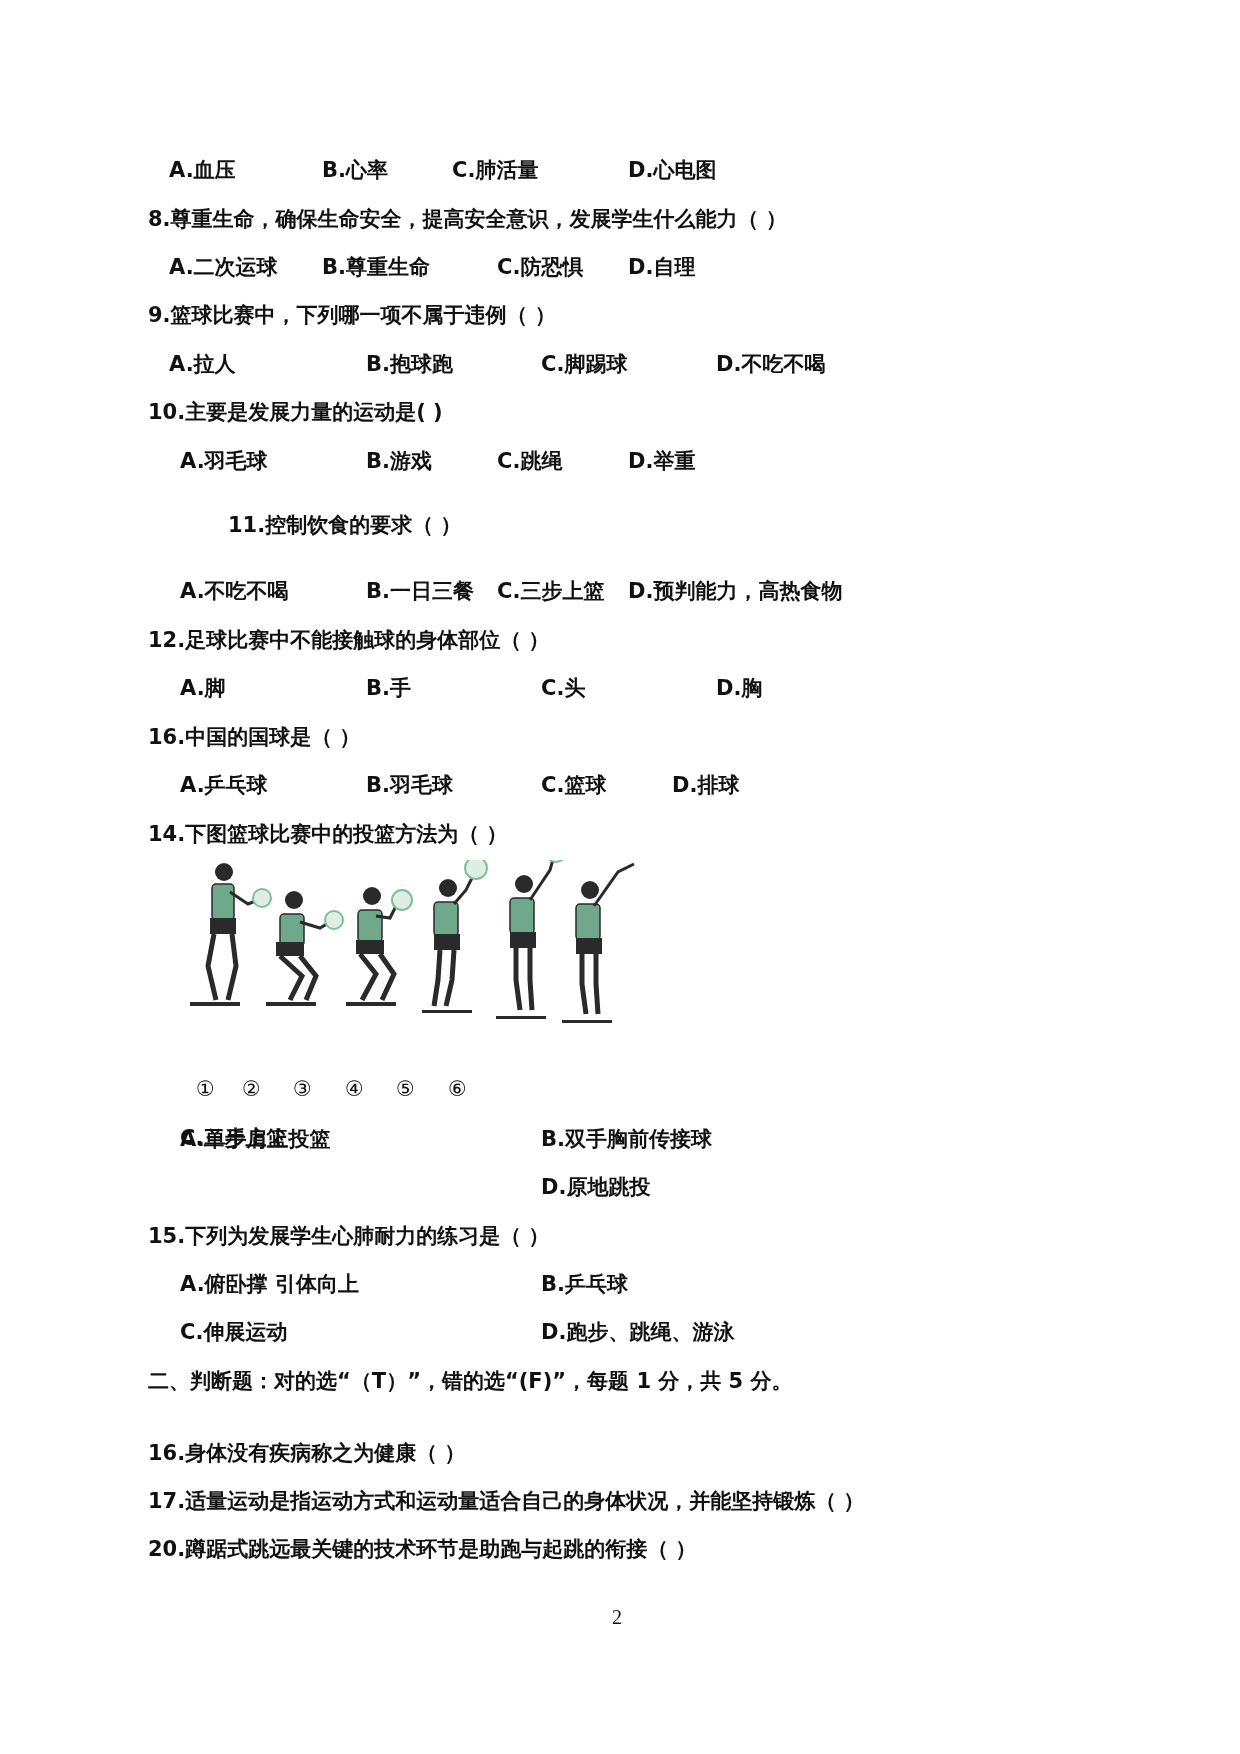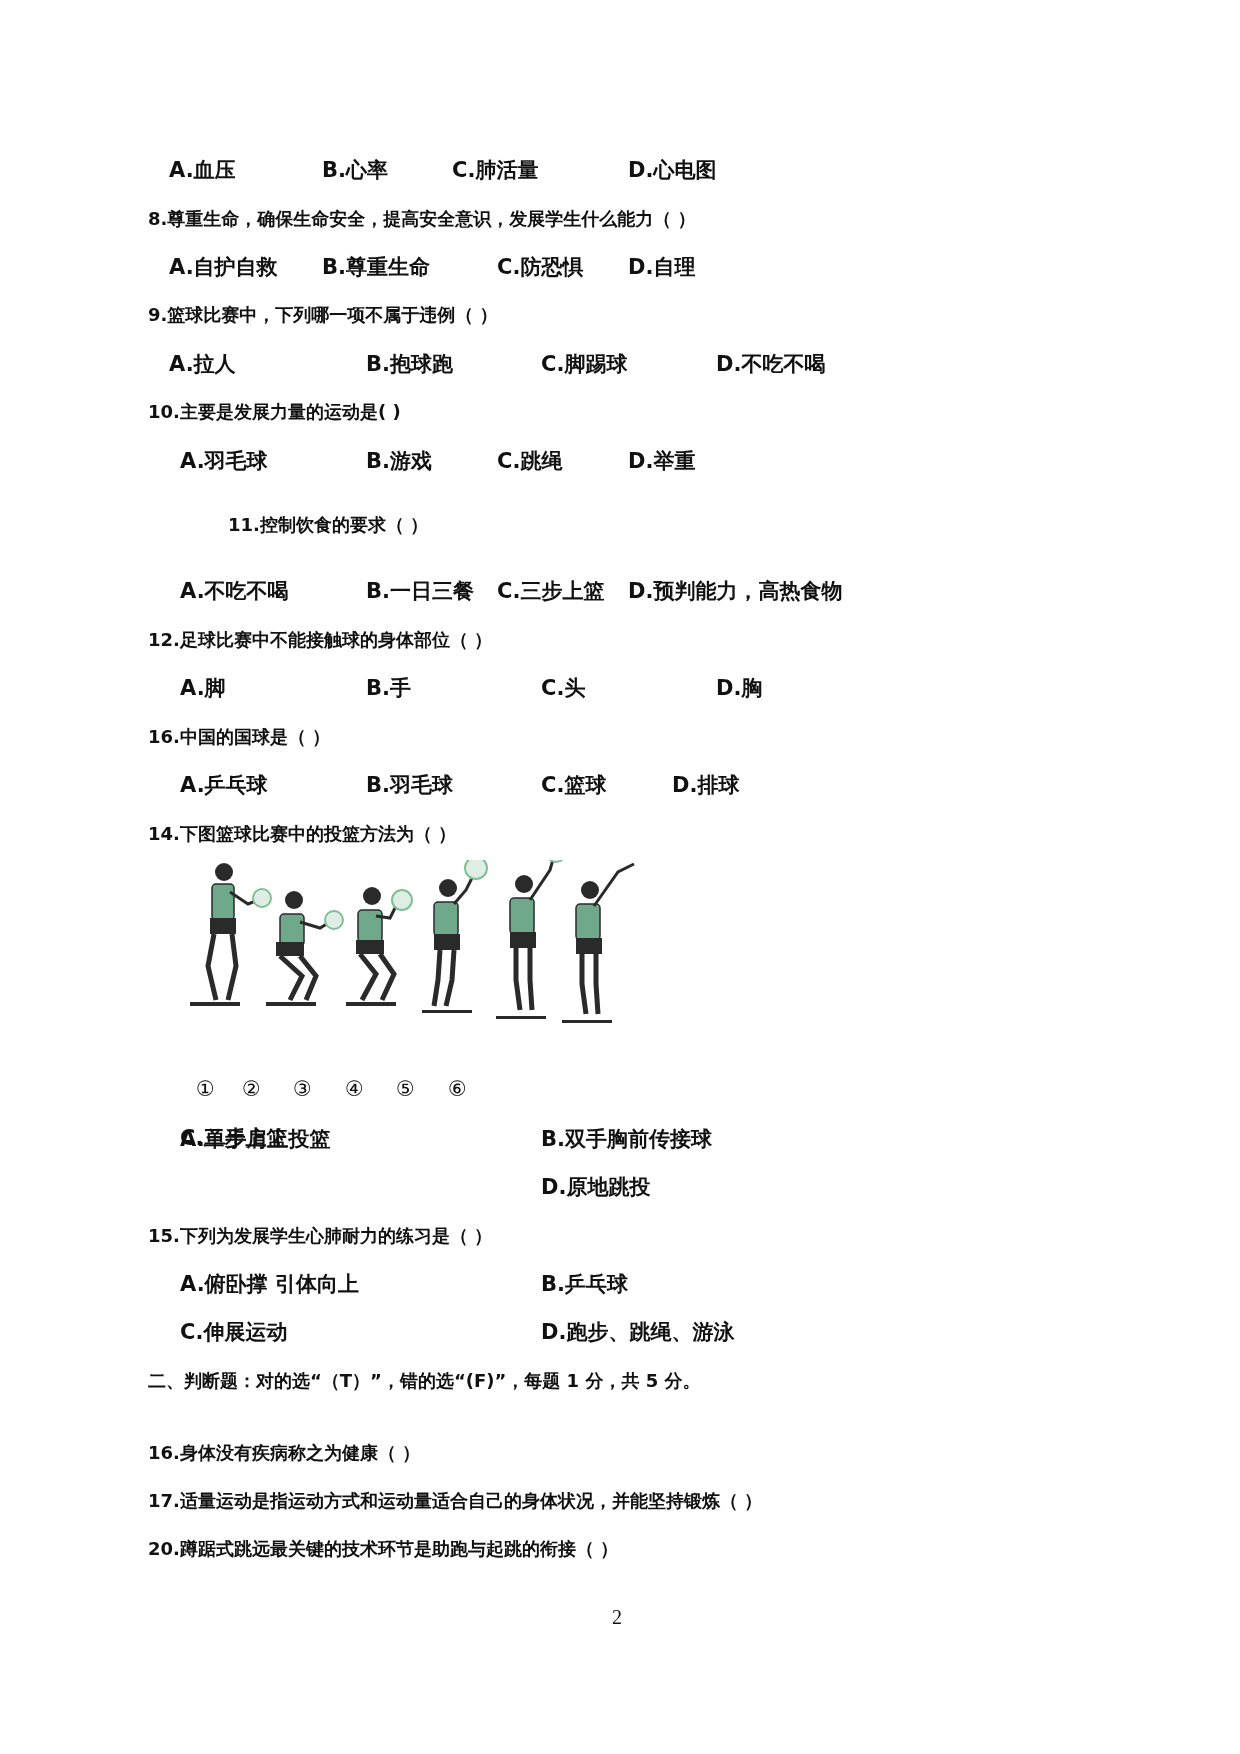--- a/index.html
+++ b/index.html
@@ -1,33 +1,33 @@
 <!DOCTYPE html>
 <html><head>
 <meta charset="utf-8">
 <style>
   html, body { margin: 0; padding: 0; background: #ffffff; }
   body { width: 1240px; height: 1754px; position: relative; overflow: hidden;
          font-family: "DejaVu Sans", "Liberation Sans", sans-serif; color: #111; }
-  .line { position: absolute; font-weight: bold; font-size: 18px; white-space: nowrap; line-height: 26px; }
+  .line { position: absolute; font-weight: bold; font-size: 21px; white-space: nowrap; line-height: 26px; }
   .opt { position: absolute; font-weight: bold; font-size: 21px; white-space: nowrap; line-height: 26px; }
   .circ { position: absolute; font-size: 21px; line-height: 26px; }
   .pagenum { position: absolute; left: 612px; top: 1606px; font-family: "Liberation Serif", "DejaVu Serif", serif; font-size: 20px; }
   .figure { position: absolute; left: 190px; top: 860px; width: 520px; height: 200px; }
 </style>
 </head>
 <body>
 
 <span class="opt" style="left:169px;top:157px">A.血压</span>
 <span class="opt" style="left:322px;top:157px">B.心率</span>
 <span class="opt" style="left:452px;top:157px">C.肺活量</span>
 <span class="opt" style="left:628px;top:157px">D.心电图</span>
 
 <span class="line" style="left:148px;top:206px">8.尊重生命，确保生命安全，提高安全意识，发展学生什么能力（ ）</span>
-<span class="opt" style="left:169px;top:254px">A.自护自救</span>
+<span class="opt" style="left:169px;top:254px">A.二次运球</span>
 <span class="opt" style="left:322px;top:254px">B.尊重生命</span>
 <span class="opt" style="left:497px;top:254px">C.防恐惧</span>
 <span class="opt" style="left:628px;top:254px">D.自理</span>
 
 <span class="line" style="left:148px;top:302px">9.篮球比赛中，下列哪一项不属于违例（ ）</span>
 <span class="opt" style="left:169px;top:351px">A.拉人</span>
 <span class="opt" style="left:366px;top:351px">B.抱球跑</span>
 <span class="opt" style="left:541px;top:351px">C.脚踢球</span>
 <span class="opt" style="left:716px;top:351px">D.不吃不喝</span>
 

